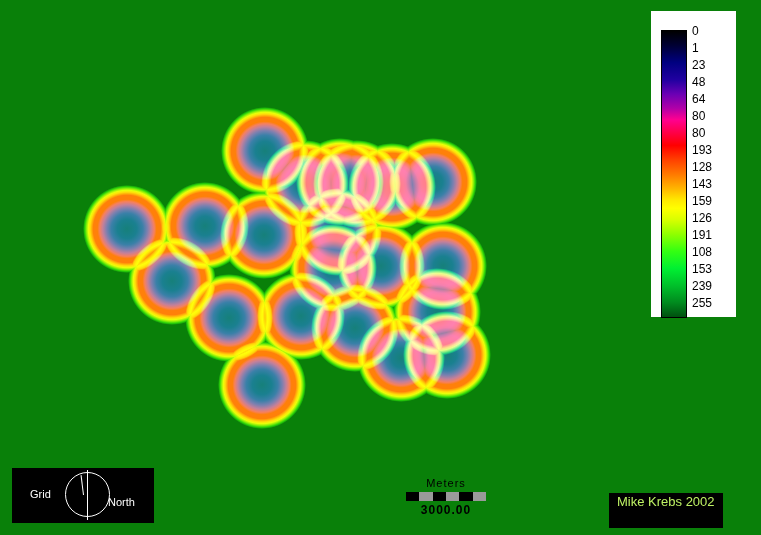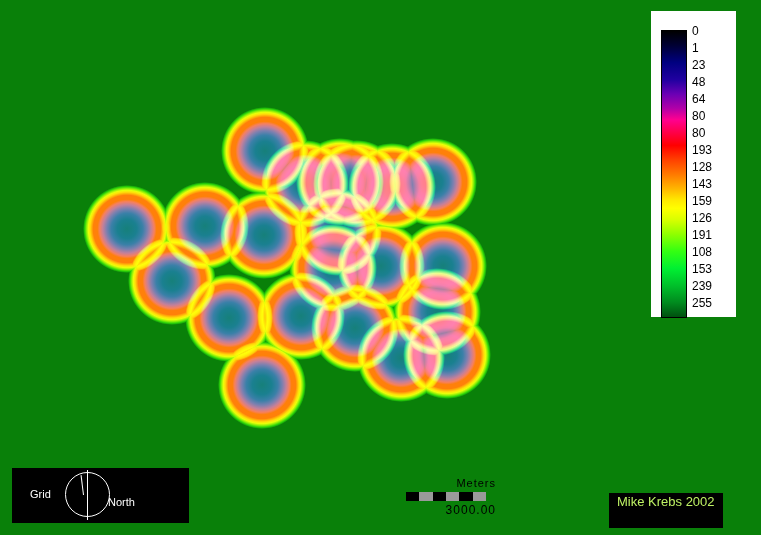--- a/index.html
+++ b/index.html
@@ -103,21 +103,20 @@
   }
 
   
   #north-arrow-panel {
     position: absolute;
     left: 12px;
     top: 468px;
     width: 142px;
     height: 55px;
     background: #000000;
-    padding-left: 35px;
   }
   #north-arrow-grid-label {
     position: absolute;
     left: 18px;
     top: 20px;
     color: #ffffff;
     font-size: 11px;
   }
   #north-arrow-north-label {
     position: absolute;
@@ -154,21 +153,21 @@
     transform: rotate(-7deg);
     transform-origin: bottom center;
   }
 
   
   #scale-bar-panel {
     position: absolute;
     left: 396px;
     top: 477px;
     width: 100px;
-    text-align: right;
+    text-align: center;
   }
   #scale-bar-units {
     color: #000000;
     font-size: 11px;
     letter-spacing: 1px;
   }
   #scale-bar-graphic {
     position: relative;
     margin: 3px auto 0 auto;
     width: 80px;
@@ -180,20 +179,21 @@
     flex: 1 1 0;
     height: 100%;
   }
   .scale-seg.light { background: #9a9a9a; }
   .scale-seg.dark  { background: #000000; }
   #scale-bar-distance {
     margin-top: 2px;
     color: #000000;
     font-size: 12px;
     letter-spacing: 1px;
+    font-weight: bold;
   }
 
   
   #credit-panel {
     position: absolute;
     left: 609px;
     top: 493px;
     height: 18px;
     background: #000000;
     padding: 1px 8px 16px 8px;

